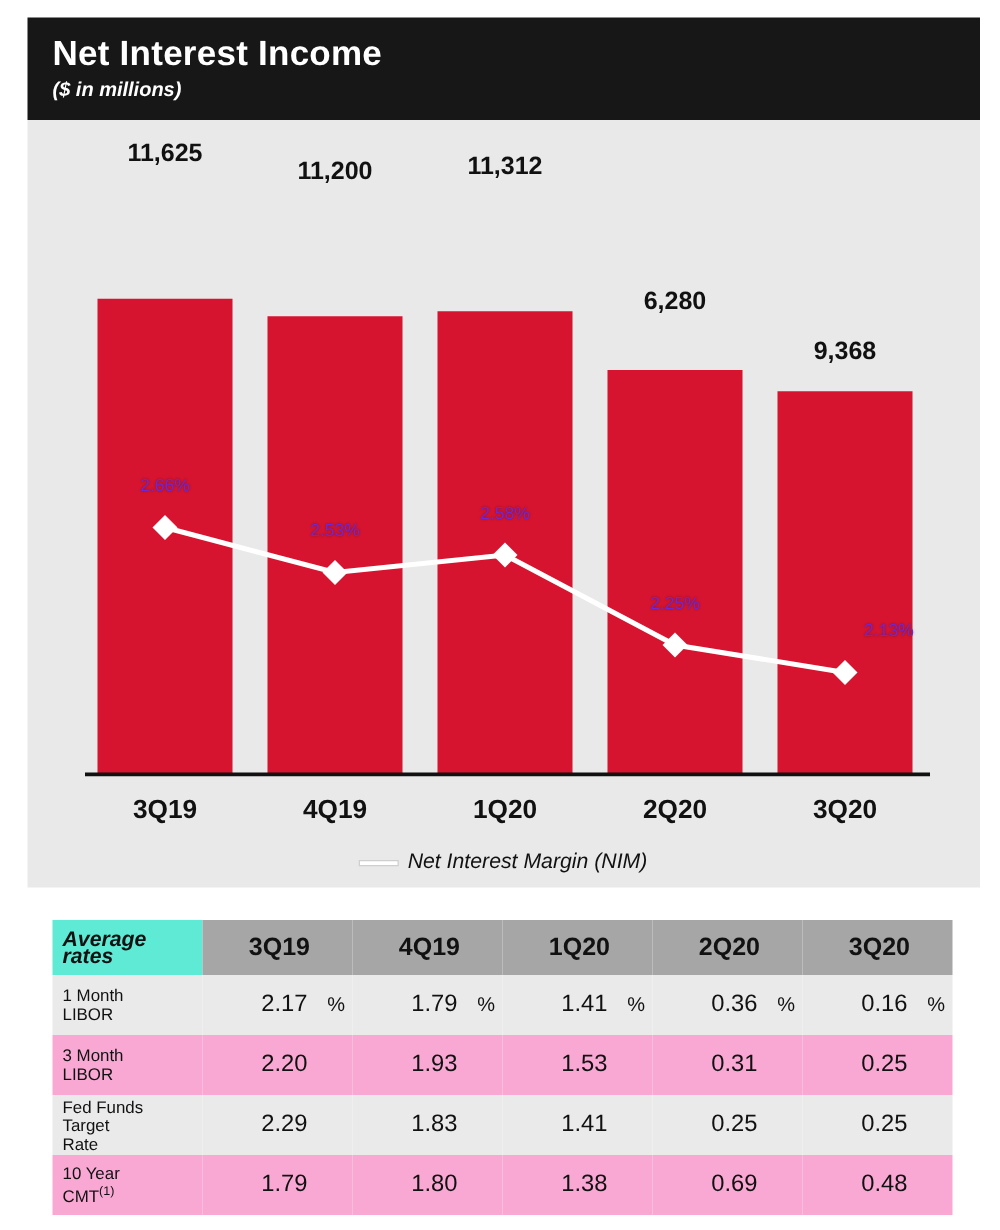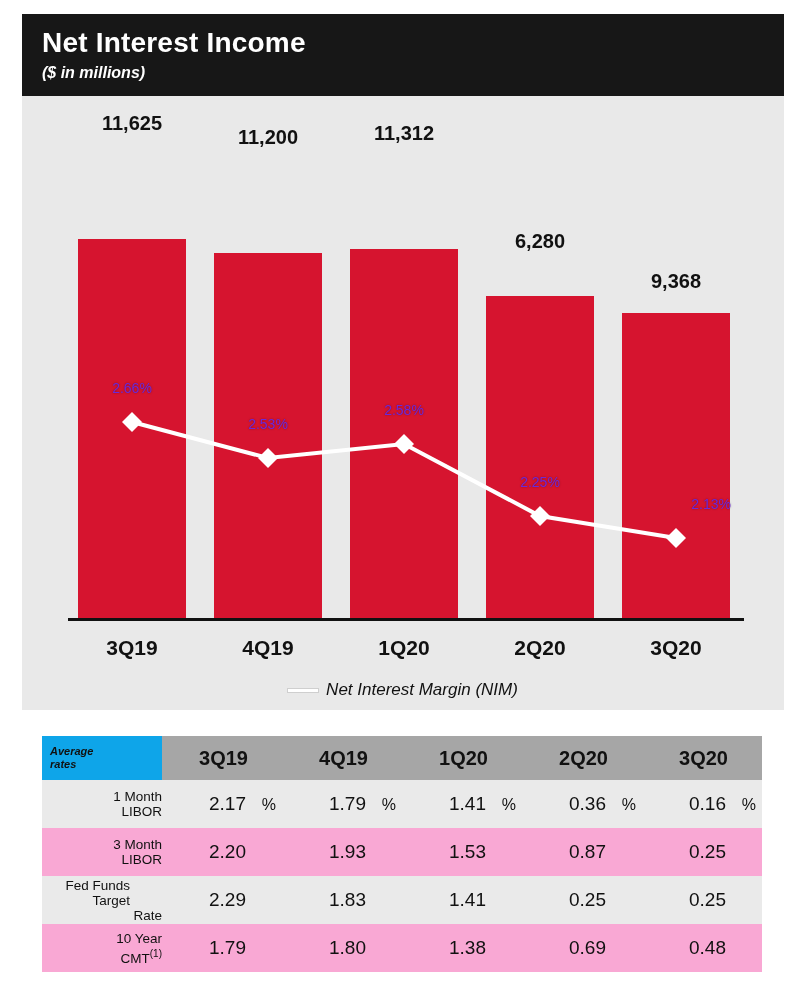--- a/index.html
+++ b/index.html
@@ -142,35 +142,35 @@
     background: #a6a6a6;
     height: 44px;
     color: #111111;
     font-size: 20px;
     font-weight: bold;
     text-align: right;
     padding-right: 34px !important;
     vertical-align: middle;
   }
   .th-head-first {
-    background: #0ea5e9;
-    color: #111111;
-    font-size: 11px;
+    background: #5eead4;
+    color: #111111;
+    font-size: 17px;
     font-weight: bold;
     font-style: italic;
     text-align: left;
     padding-left: 8px !important;
     vertical-align: middle;
     line-height: 13px;
   }
   .row-shaded td { background: #eaeaea; }
   .row-plain td { background: #f9a8d4; }
   td.label-cell {
     font-size: 13.5px;
-    text-align: right;
+    text-align: left;
     padding-left: 8px !important;
     line-height: 15px;
     color: #111111;
     height: 48px;
     vertical-align: middle;
   }
   td.val-cell {
     font-size: 19px;
     text-align: right;
     padding-right: 6px !important;
@@ -269,21 +269,21 @@
           <td class="val-cell"><span>0.16</span><span class="pct-inline" style="display:inline-block;width:30px;text-align:right;font-size:16px;">%</span></td>
         </tr>
         <tr class="row-plain">
           <td class="label-cell">
             <div>3 Month</div>
             <div>LIBOR</div>
           </td>
           <td class="val-cell"><span>2.20</span><span style="display:inline-block;width:30px;"></span></td>
           <td class="val-cell"><span>1.93</span><span style="display:inline-block;width:30px;"></span></td>
           <td class="val-cell"><span>1.53</span><span style="display:inline-block;width:30px;"></span></td>
-          <td class="val-cell"><span>0.87</span><span style="display:inline-block;width:30px;"></span></td>
+          <td class="val-cell"><span>0.31</span><span style="display:inline-block;width:30px;"></span></td>
           <td class="val-cell"><span>0.25</span><span style="display:inline-block;width:30px;"></span></td>
         </tr>
         <tr class="row-shaded">
           <td class="label-cell">
             <div style="max-width:80px;">Fed Funds Target</div>
             <div>Rate</div>
           </td>
           <td class="val-cell"><span>2.29</span><span style="display:inline-block;width:30px;"></span></td>
           <td class="val-cell"><span>1.83</span><span style="display:inline-block;width:30px;"></span></td>
           <td class="val-cell"><span>1.41</span><span style="display:inline-block;width:30px;"></span></td>

